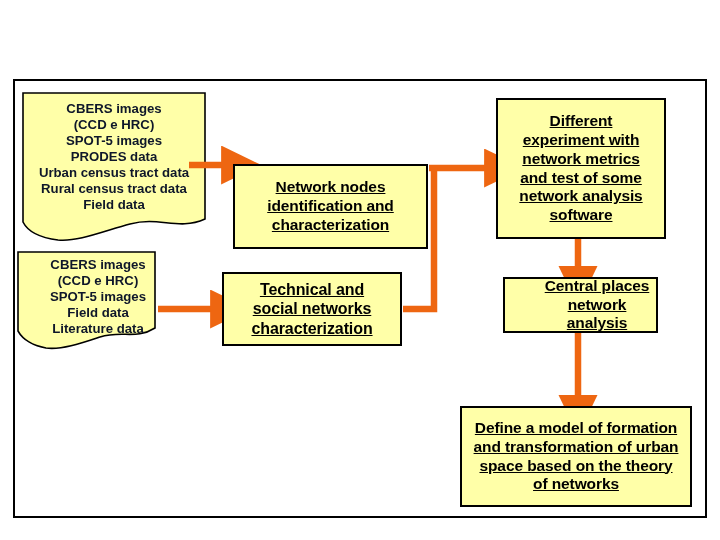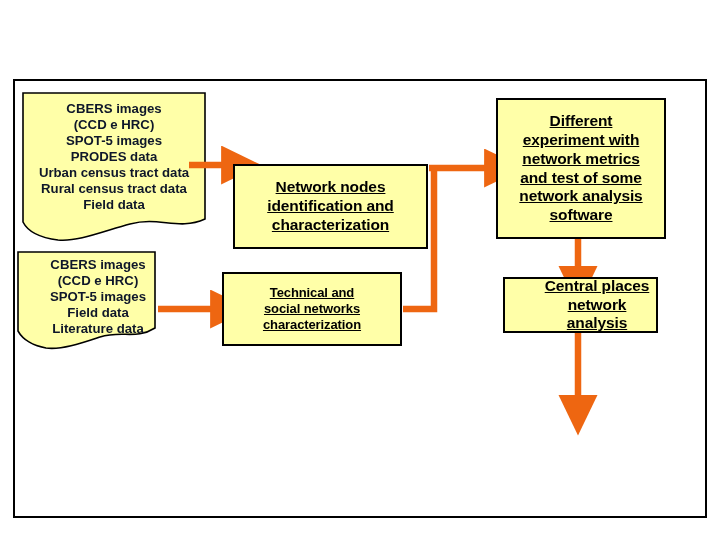--- a/index.html
+++ b/index.html
@@ -75,21 +75,21 @@
   }
 
   
   #node-network-nodes {
     left: 233px; top: 126px; width: 195px; height: 85px;
     font-size: 15.5px;
     margin-top: 38px;
   }
   #node-technical-social {
     left: 222px; top: 272px; width: 180px; height: 74px;
-    font-size: 13px;
+    font-size: 16px;
   }
   #node-different-experiment {
     left: 496px; top: 98px; width: 170px; height: 141px;
     font-size: 15.5px;
   }
   #node-central-places {
     left: 503px; top: 277px; width: 155px; height: 56px;
     font-size: 15.5px;
     padding-left: 33px;
   }
@@ -185,14 +185,20 @@
 and test of some
 network analysis
 software</span>
   </div>
 
   <div class="node" id="node-central-places">
     <span class="txt">Central places
 network analysis</span>
   </div>
 
+  <div class="node" id="node-define-model">
+    <span class="txt">Define a model of formation
+and transformation of urban
+space based on the theory
+of networks</span>
+  </div>
 
 </div>
 
 </body></html>

